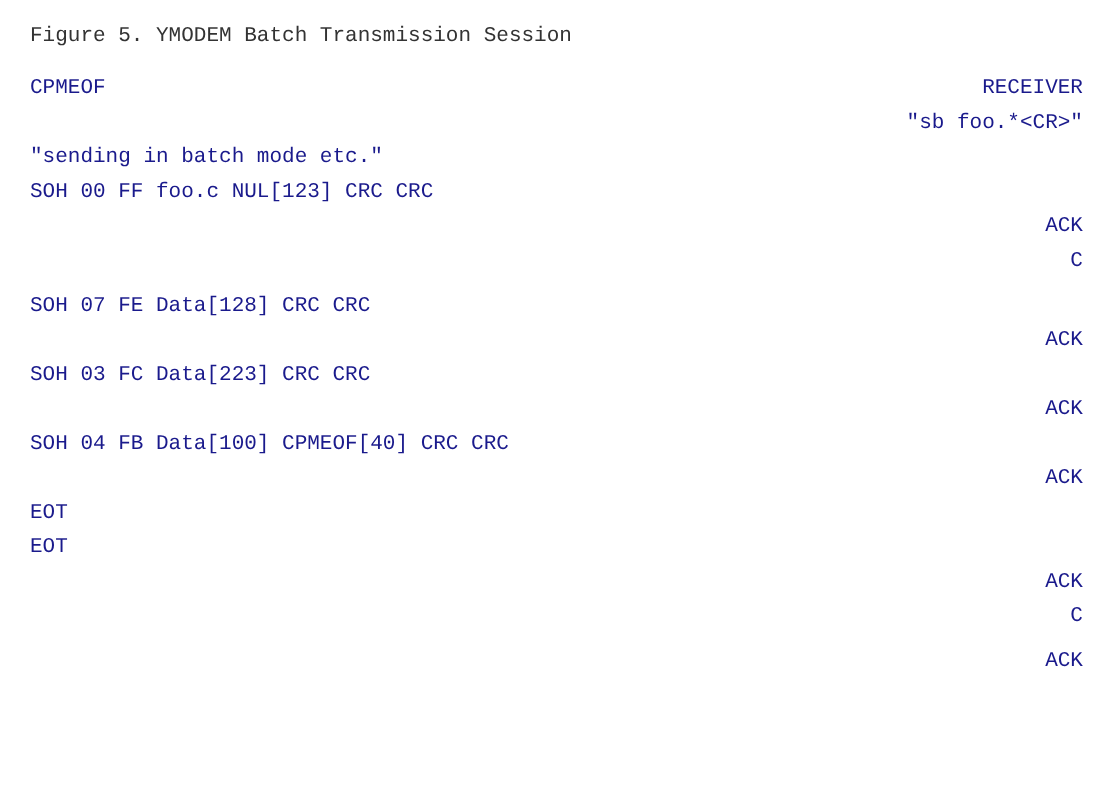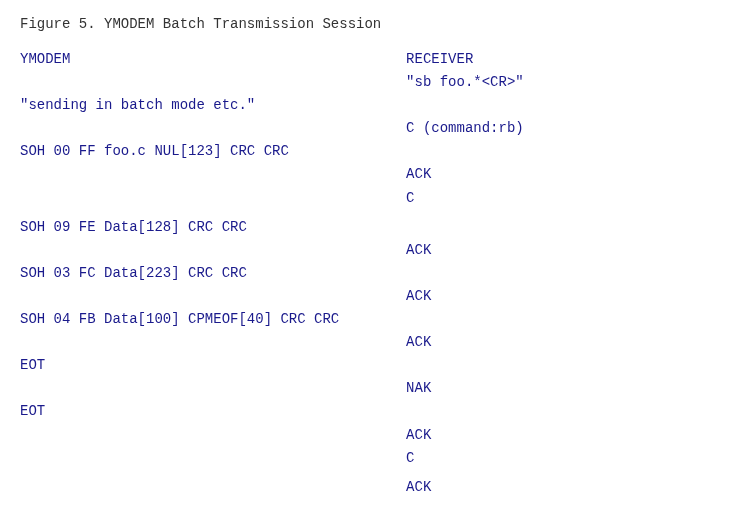--- a/index.html
+++ b/index.html
@@ -30,68 +30,68 @@
       color: #1a1a8c;
       font-family: 'Courier New', Courier, monospace;
       font-size: 14px;
     }
     .r {
       display: inline-block;
       width: 45%;
       color: #1a1a8c;
       font-family: 'Courier New', Courier, monospace;
       font-size: 14px;
+      text-align: right;
     }
     .spacer {
       height: 6px;
     }
   </style>
 </head>
 <body>
 
 
 
 <div>
   <span>Figure 5.  YMODEM Batch Transmission Session</span>
 </div>
 
 <br>
 
 <div class="content-area">
   <div class="line">
-    <span class="s">YMODEM</span>
+    <span class="s">CPMEOF</span>
     <span class="r">RECEIVER</span>
   </div>
   <div class="line">
     <span class="s"></span>
     <span class="r">"sb foo.*&lt;CR&gt;"</span>
   </div>
   <div class="line">
     <span class="s">"sending in batch mode etc."</span>
     <span class="r"></span>
   </div>
   <div class="line">
     <span class="s"></span>
-    <span class="r">C (command:rb)</span>
   </div>
   <div class="line">
     <span class="s">SOH 00 FF foo.c NUL[123] CRC CRC</span>
     <span class="r"></span>
   </div>
   <div class="line">
     <span class="s"></span>
     <span class="r">ACK</span>
   </div>
   <div class="line">
     <span class="s"></span>
     <span class="r">C</span>
   </div>
   <div class="spacer"></div>
   <div class="line">
-    <span class="s">SOH 09 FE Data[128] CRC CRC</span>
+    <span class="s">SOH 07 FE Data[128] CRC CRC</span>
     <span class="r"></span>
   </div>
   <div class="line">
     <span class="s"></span>
     <span class="r">ACK</span>
   </div>
   <div class="line">
     <span class="s">SOH 03 FC Data[223] CRC CRC</span>
     <span class="r"></span>
   </div>
@@ -106,21 +106,20 @@
   <div class="line">
     <span class="s"></span>
     <span class="r">ACK</span>
   </div>
   <div class="line">
     <span class="s">EOT</span>
     <span class="r"></span>
   </div>
   <div class="line">
     <span class="s"></span>
-    <span class="r">NAK</span>
   </div>
   <div class="line">
     <span class="s">EOT</span>
     <span class="r"></span>
   </div>
   <div class="line">
     <span class="s"></span>
     <span class="r">ACK</span>
   </div>
   <div class="line">

